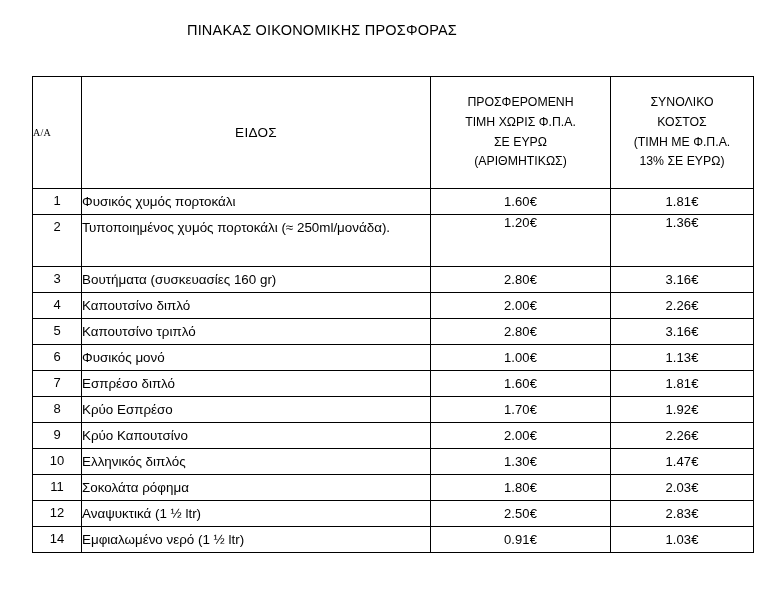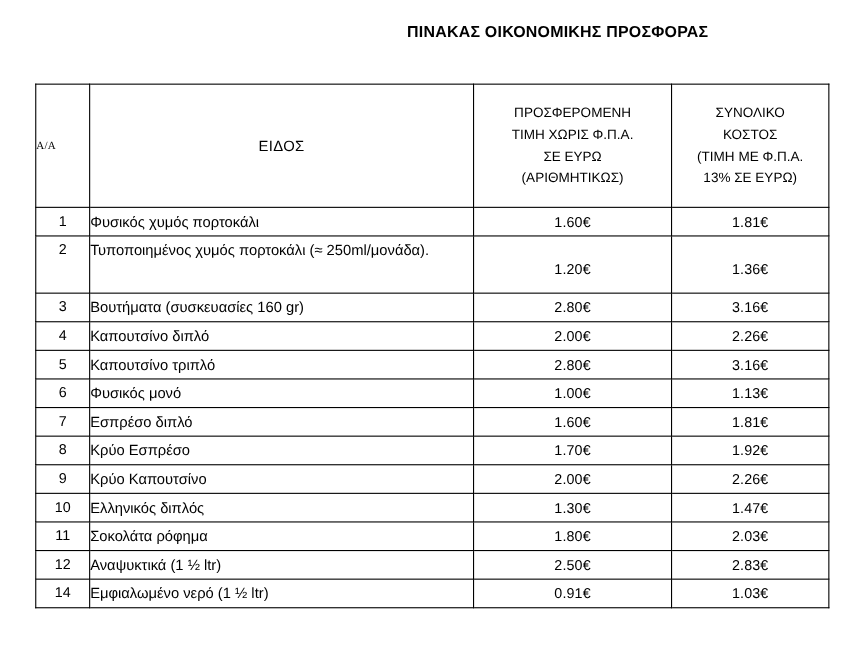--- a/index.html
+++ b/index.html
@@ -22,23 +22,23 @@
     width: 772px;
     height: 592px;
   }
 
   
   .doc-title {
     position: absolute;
     top: 22px;
     left: 0;
     width: 644px;
-    text-align: right;
+    text-align: center;
     font-size: 14.5px;
-    font-weight: bold;
+    font-weight: normal;
     letter-spacing: 0.2px;
     color: #000;
     white-space: nowrap;
   }
 
   
   .offer-table-wrap {
     position: absolute;
     top: 76px;
     left: 32px;
@@ -109,21 +109,21 @@
     padding: 0 6px 0 9px;
   }
   tbody tr.tall td.cell-item,
   tbody tr.tall td.cell-aa {
     vertical-align: top;
     padding-top: 4px;
   }
   tbody tr.tall td.cell-net,
   tbody tr.tall td.cell-gross {
     vertical-align: top;
-    padding-top: 22px;
+    padding-top: 0;
   }
   td.cell-net,
   td.cell-gross {
     text-align: center;
     font-size: 13px;
     font-weight: bold;
     letter-spacing: 0.1px;
   }
 </style>
 </head>

